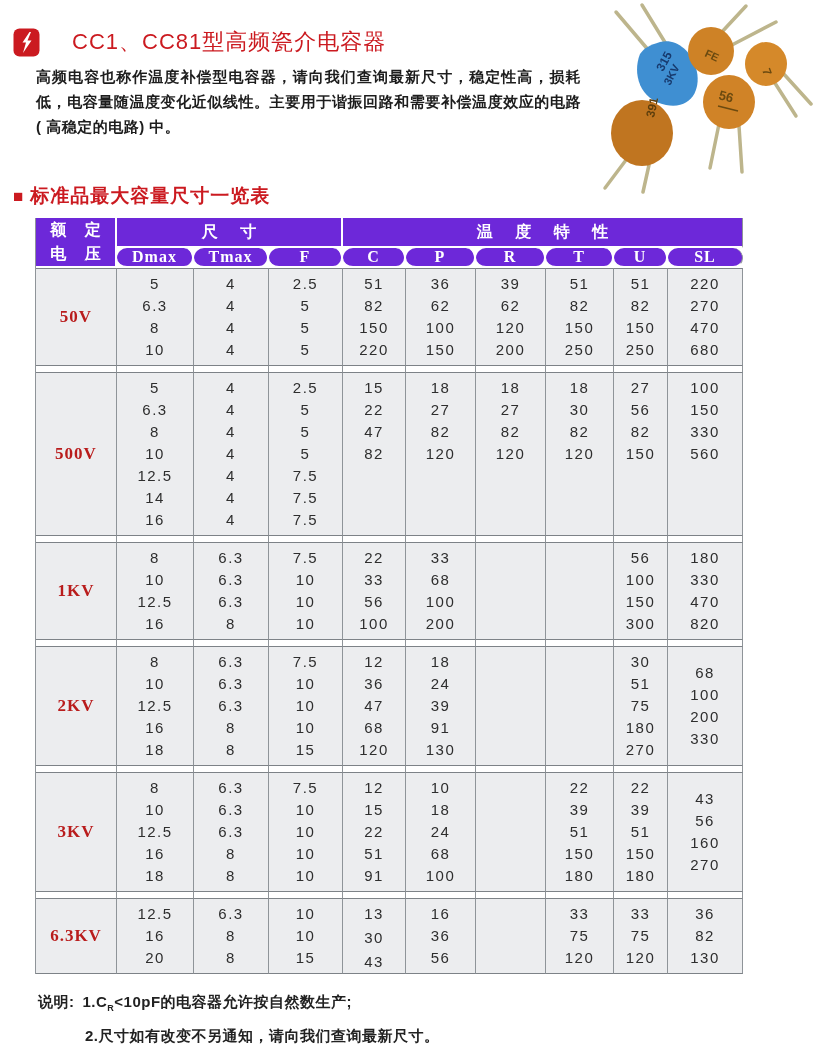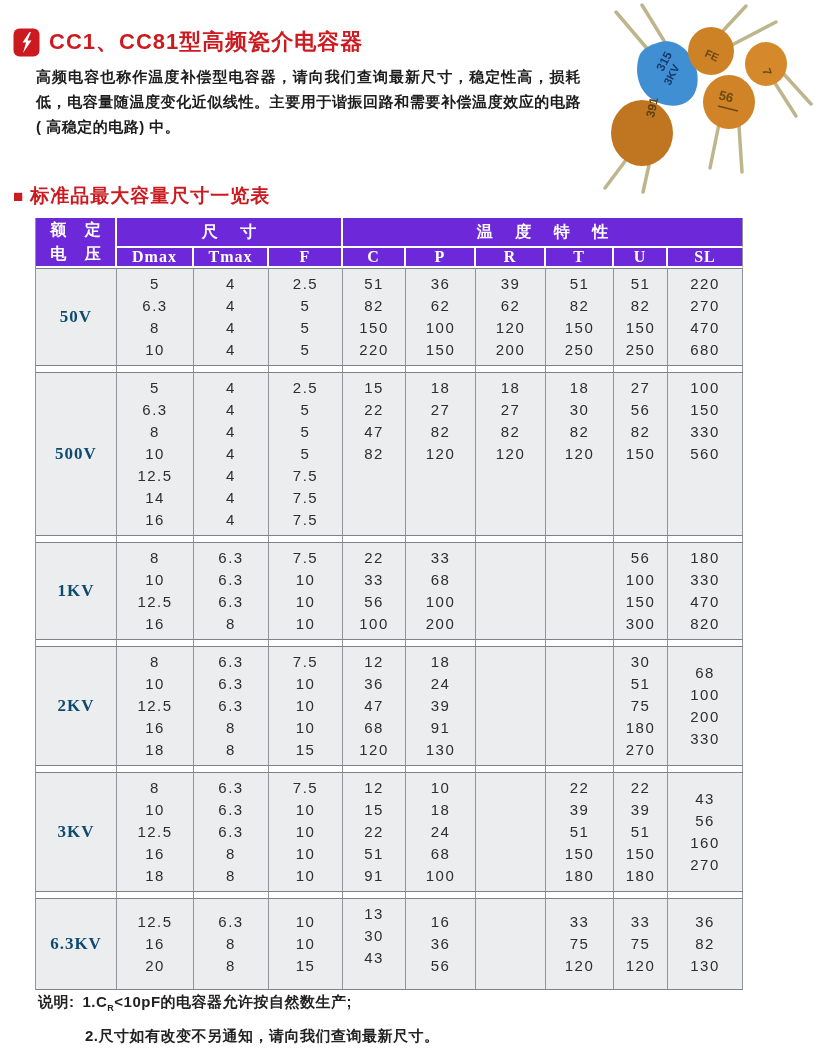--- a/index.html
+++ b/index.html
@@ -5,22 +5,23 @@
   * { margin:0; padding:0; box-sizing:border-box; }
   html,body { background:#ffffff; }
   .page {
     position:relative; width:815px; height:1055px; background:#ffffff;
     font-family:"Liberation Sans", sans-serif; overflow:hidden;
   }
   
   .brand-row { position:absolute; left:13px; top:27px; display:flex; align-items:center; gap:9px; }
   .brand-icon { width:27px; height:29px; flex:0 0 auto; }
   .page-title {
-    font-size:22px; font-weight:bold; color:#cb1a20; letter-spacing:1px;
+    font-size:22px; font-weight:normal; color:#cb1a20; letter-spacing:1px;
     font-family:"Liberation Sans", sans-serif;
+    margin-left:23px;
   }
   .desc {
     position:absolute; left:36px; top:64px; width:545px;
     font-size:15px; line-height:25px; font-weight:bold; color:#1d1d1d;
     letter-spacing:0.5px; text-align:justify;
   }
   .photo { position:absolute; right:2px; top:2px; width:243px; height:192px; }
   
   .section-title {
     position:absolute; left:13px; top:183px; display:flex; align-items:center; gap:6px;
@@ -37,31 +38,31 @@
   
   td.h {
     background:#6d28d9; color:#ffffff; text-align:center; vertical-align:middle;
     border-right:2px solid #ffffff; border-bottom:2px solid #ffffff;
   }
   td.h.last { border-right:1px solid #8f9499; }
   .h-cn { font-size:16px; font-weight:bold; letter-spacing:9px; text-indent:9px; }
   td.h-v { height:58px; }
   td.h-v .h-cn { letter-spacing:7px; text-indent:7px; line-height:24px; }
   tr.hrow1 td { height:30px; }
-  tr.hrow2 td { height:16px; }
+  tr.hrow2 td { height:16px;border-radius:10px; }
   .h-col { font-family:"Liberation Serif", serif; font-size:16px; font-weight:bold; letter-spacing:1px; }
   
   tr.group td {
     background:#ecedef; border-right:1px solid #8f9499;
     border-top:1px solid #7d8287; border-bottom:1px solid #7d8287;
     vertical-align:middle;
   }
   td.vcol {
     text-align:center; font-family:"Liberation Serif", serif;
-    font-weight:bold; font-size:17px; color:#0c4a6e; letter-spacing:1px;
+    font-weight:bold; font-size:17px; color:#b91c1c; letter-spacing:1px;
   }
   .stack { display:flex; flex-direction:column; justify-content:flex-start; padding-top:4px; }
   .stack.center { justify-content:center; padding-top:0; }
   .line {
     text-align:center; line-height:22px; font-size:15px; color:#2e2e2e;
     letter-spacing:1.5px; font-weight:500;
   }
   tr.gap td { height:6px; background:#ffffff; border-right:1px solid #8f9499; }
   
   .notes { position:absolute; left:38px; top:988px; font-size:15px; font-weight:bold; color:#222; }
@@ -619,21 +620,21 @@
               </div>
             </td>
             <td>
               <div class="stack" style="height: 74px;">
                 <div class="line">10</div>
                 <div class="line">10</div>
                 <div class="line">15</div>
               </div>
             </td>
             <td>
-              <div class="stack" style="height: 90px;">
+              <div class="stack" style="height: 74px; justify-content: space-between;">
                 <div class="line">13</div>
                 <div class="line">30</div>
                 <div class="line">43</div>
               </div>
             </td>
             <td>
               <div class="stack" style="height: 74px;">
                 <div class="line">16</div>
                 <div class="line">36</div>
                 <div class="line">56</div>

